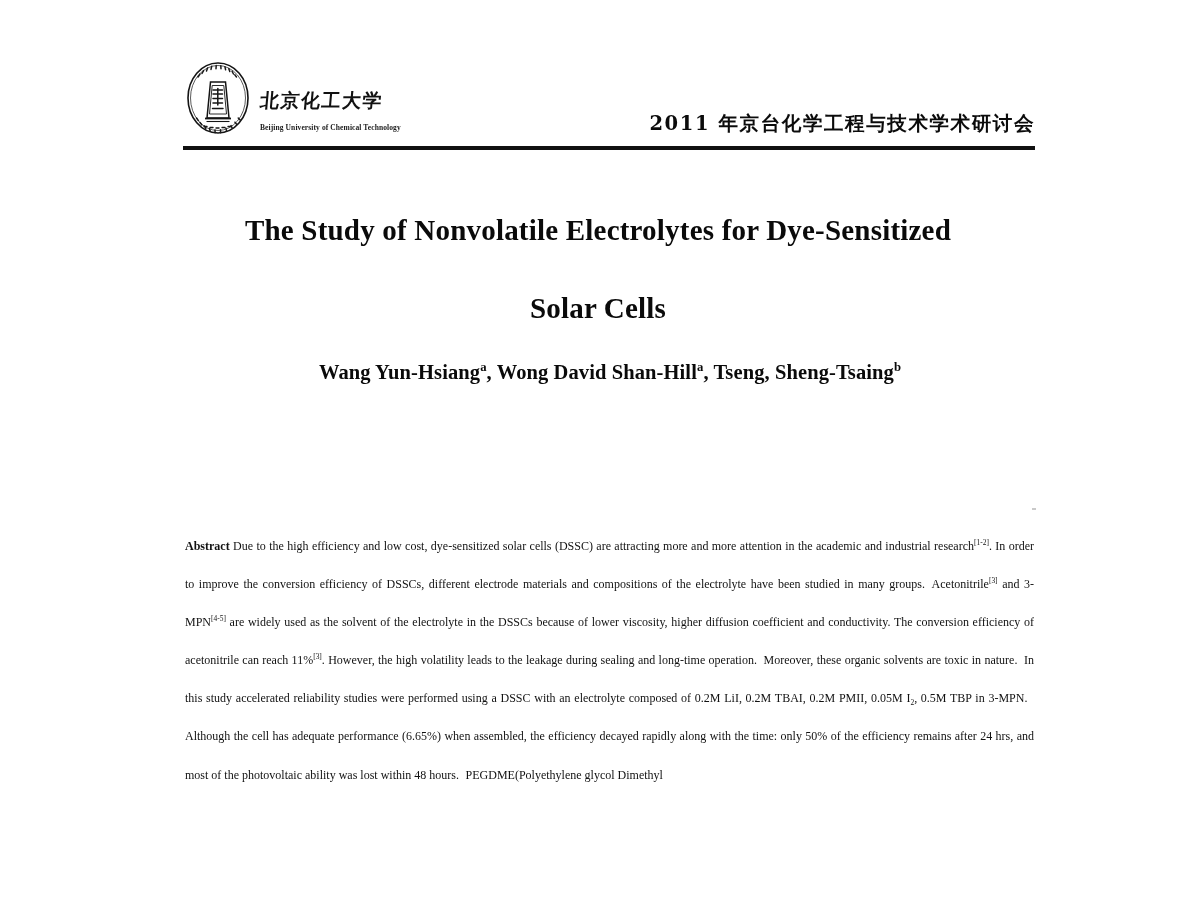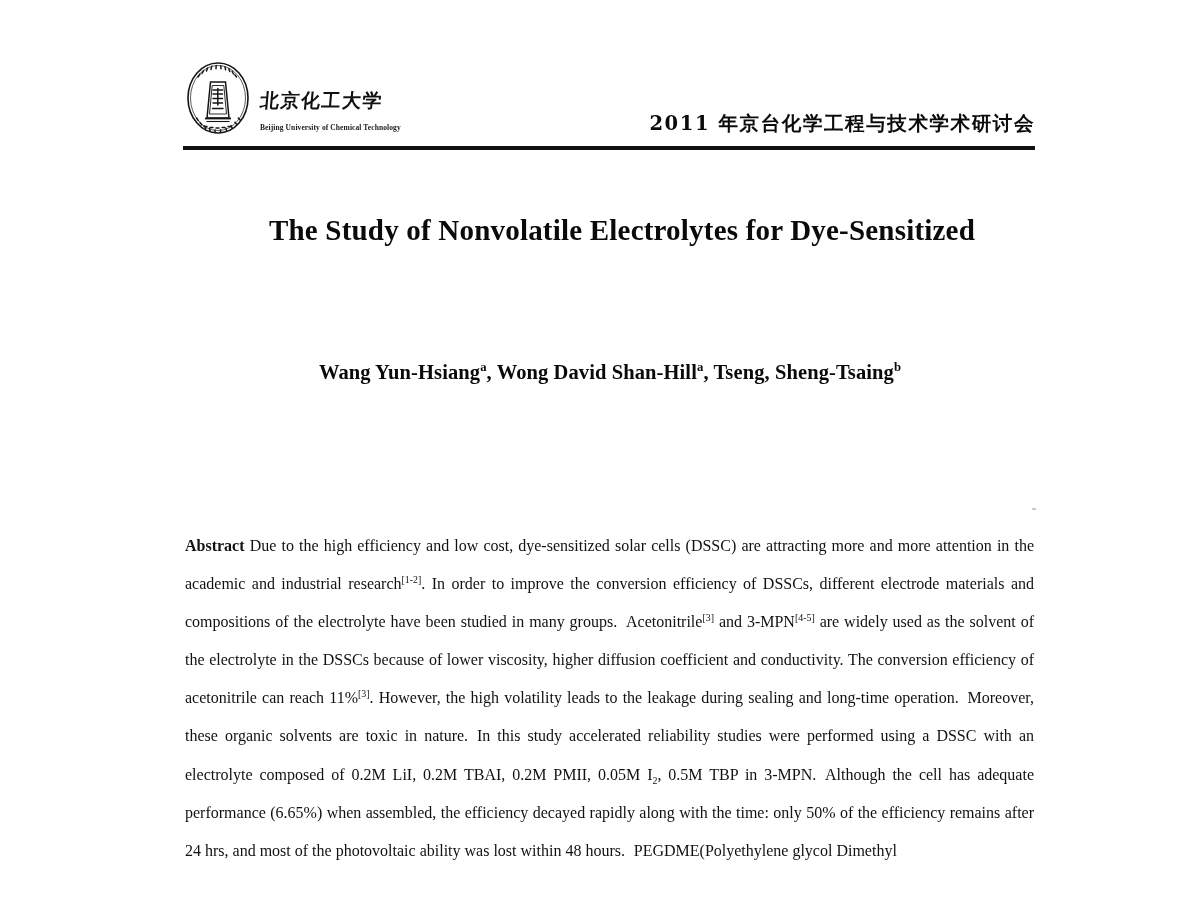--- a/index.html
+++ b/index.html
@@ -83,21 +83,21 @@
     left: 183px;
     top: 146px;
     width: 852px;
     height: 4px;
     background: #111111;
   }
 
   
   .doc-title {
     position: absolute;
-    left: 162px;
+    left: 138px;
     top: 172px;
     width: 920px;
     text-align: center;
     font-size: 29px;
     font-weight: 700;
     line-height: 78px;
     letter-spacing: 0.2px;
     color: #0a0a0a;
   }
   .doc-title .line2 { display: block; }
@@ -128,21 +128,21 @@
     color: #111;
   }
   .affiliation sup { font-size: 0.66em; vertical-align: super; }
 
   
   .abstract {
     position: absolute;
     left: 185px;
     top: 527px;
     width: 849px;
-    font-size: 16px;
+    font-size: 12px;
     line-height: 38.1px;
     text-align: justify;
     text-justify: inter-word;
     color: #111;
     hyphens: none;
   }
   .abstract b { font-weight: 700; }
   .abstract sup { font-size: 0.62em; vertical-align: super; line-height: 0; }
   .abstract sub { font-size: 0.62em; vertical-align: sub; line-height: 0; }
   .abstract .gap { display: inline-block; width: 0.55em; }
@@ -226,20 +226,21 @@
       </div>
     </div>
 
     <div class="conf-title">2011 年京台化学工程与技术学术研讨会</div>
   </div>
 
   <div class="header-rule"></div>
 
   <h1 class="doc-title">
     <span class="line1">The Study of Nonvolatile Electrolytes for Dye-Sensitized</span>
+    <span class="line2">Solar Cells</span>
   </h1>
 
   <div class="authors">
     <span>Wang Yun-Hsiang</span><sup>a</sup><span>, </span><span>Wong David Shan-Hill</span><sup>a</sup><span>, </span><span>Tseng, Sheng-Tsaing</span><sup>b</sup>
   </div>
 
 
   <div class="abstract">
     <b>Abstract</b><span> Due to the high efficiency and low cost, dye-sensitized solar cells (DSSC) are attracting more and more attention in the academic and industrial research</span><sup>[1-2]</sup><span>. In order to improve the conversion efficiency of DSSCs, different electrode materials and compositions of the electrolyte have been studied in many groups.</span><span class="gap"></span><span>Acetonitrile</span><sup>[3]</sup><span> and 3-MPN</span><sup>[4-5]</sup><span> are widely used as the solvent of the electrolyte in the DSSCs because of lower viscosity, higher diffusion coefficient and conductivity. The conversion efficiency of acetonitrile can reach 11%</span><sup>[3]</sup><span>. However, the high volatility leads to the leakage during sealing and long-time operation.</span><span class="gap"></span><span>Moreover, these organic solvents are toxic in nature.</span><span class="gap"></span><span>In this study accelerated reliability studies were performed using a DSSC with an electrolyte composed of 0.2M LiI, 0.2M TBAI, 0.2M PMII, 0.05M I</span><sub>2</sub><span>, 0.5M TBP in 3-MPN.</span><span class="gap"></span><span>Although the cell has adequate performance (6.65%) when assembled, the efficiency decayed rapidly along with the time: only 50% of the efficiency remains after 24 hrs, and most of the photovoltaic ability was lost within 48 hours.</span><span class="gap"></span><span>PEGDME(Polyethylene glycol Dimethyl</span>
   </div>

